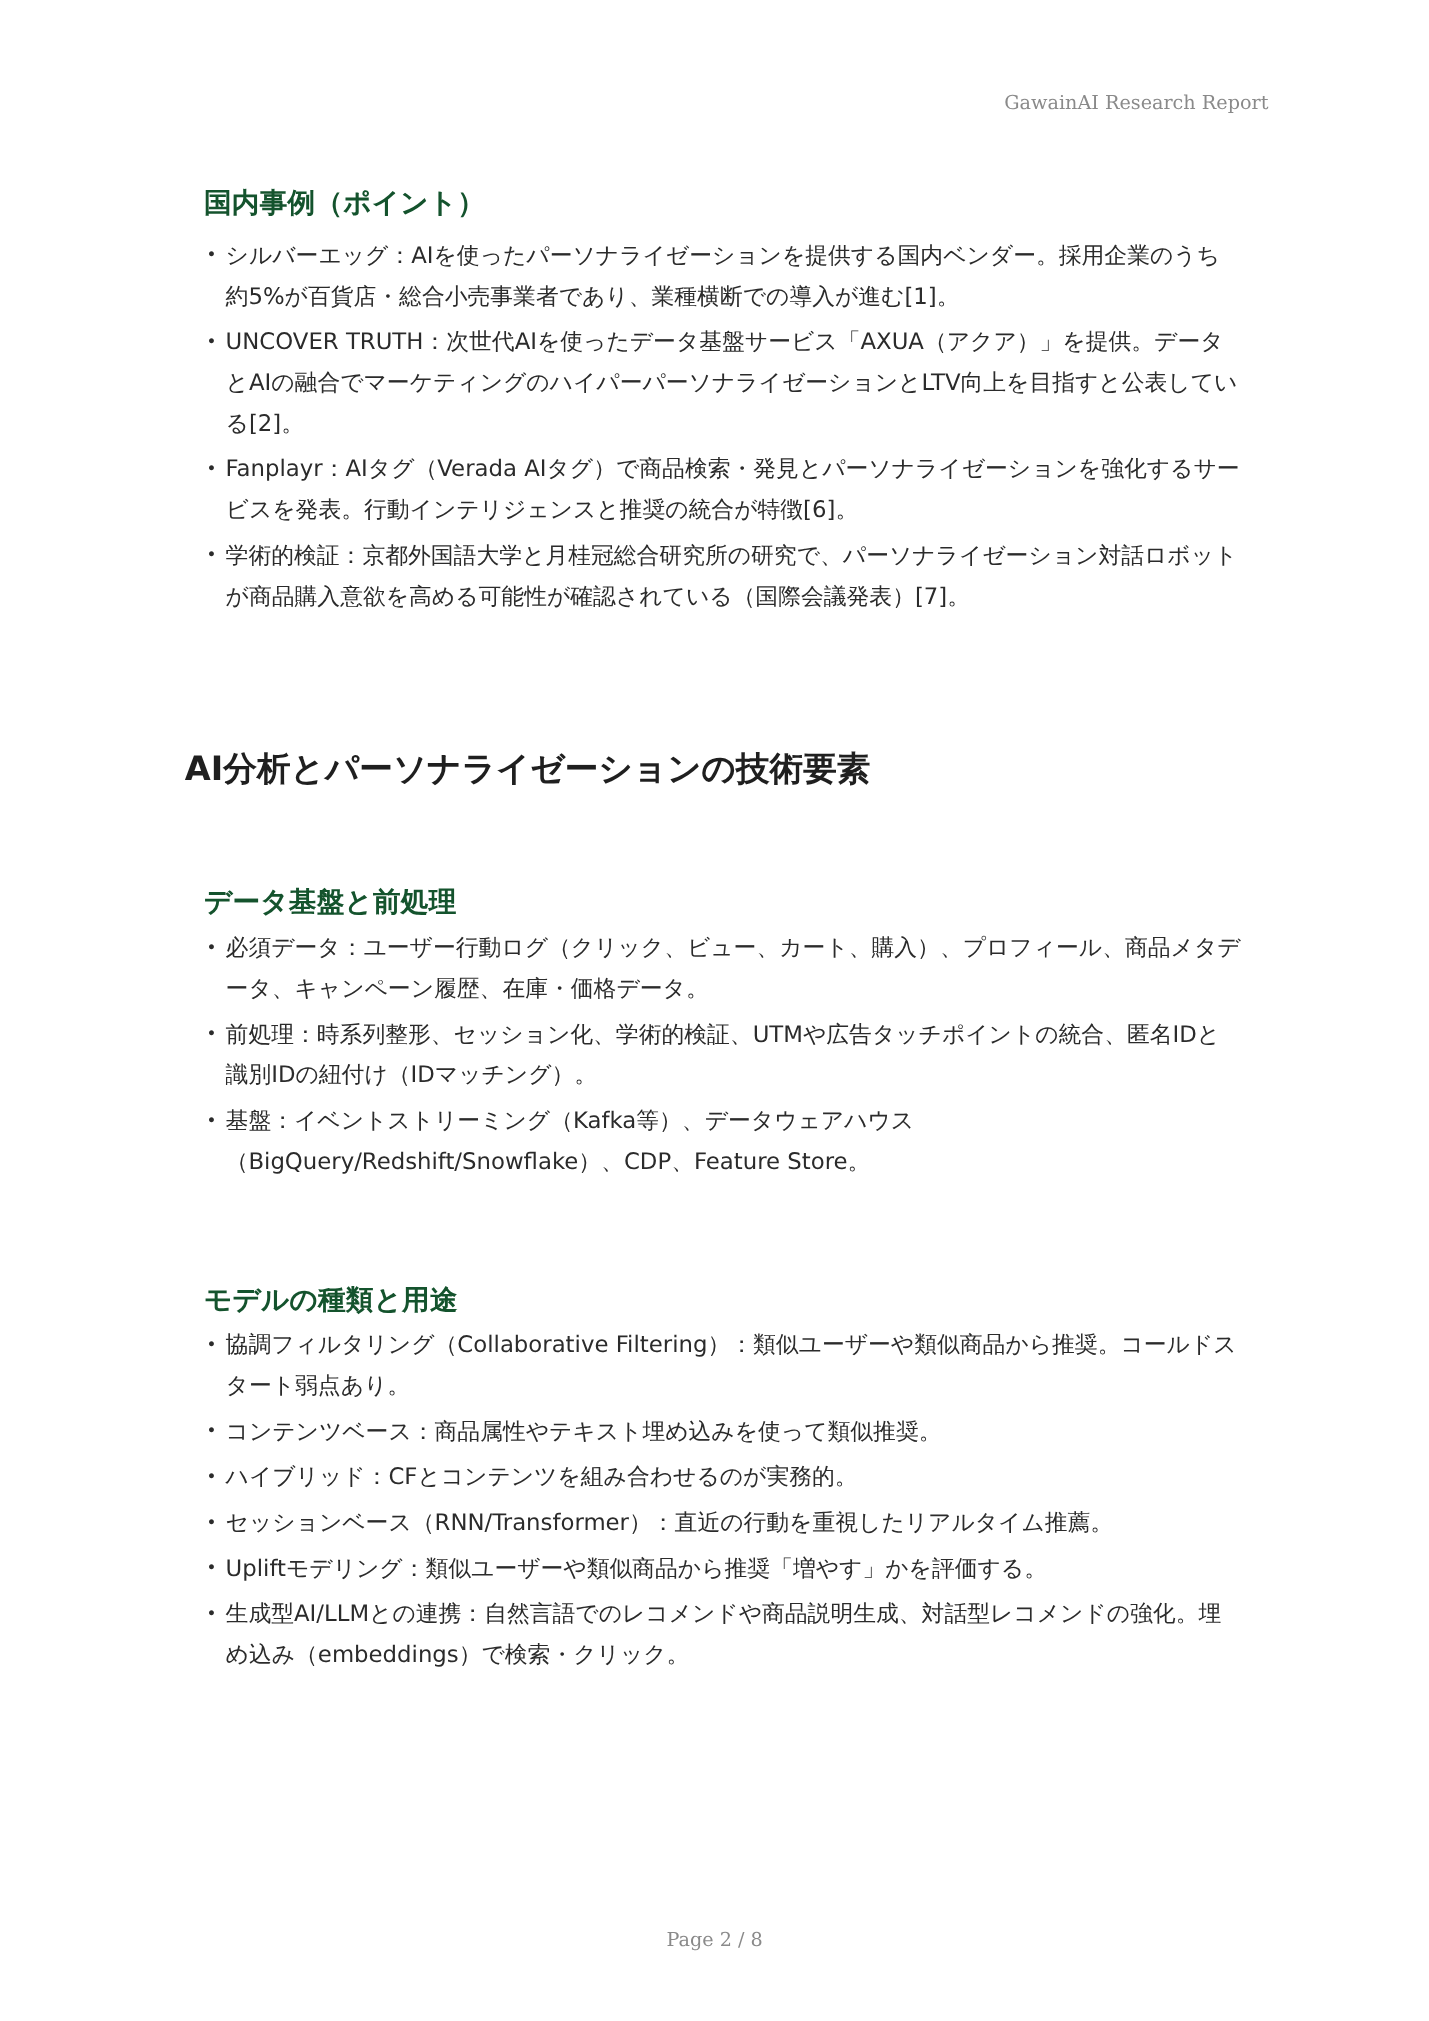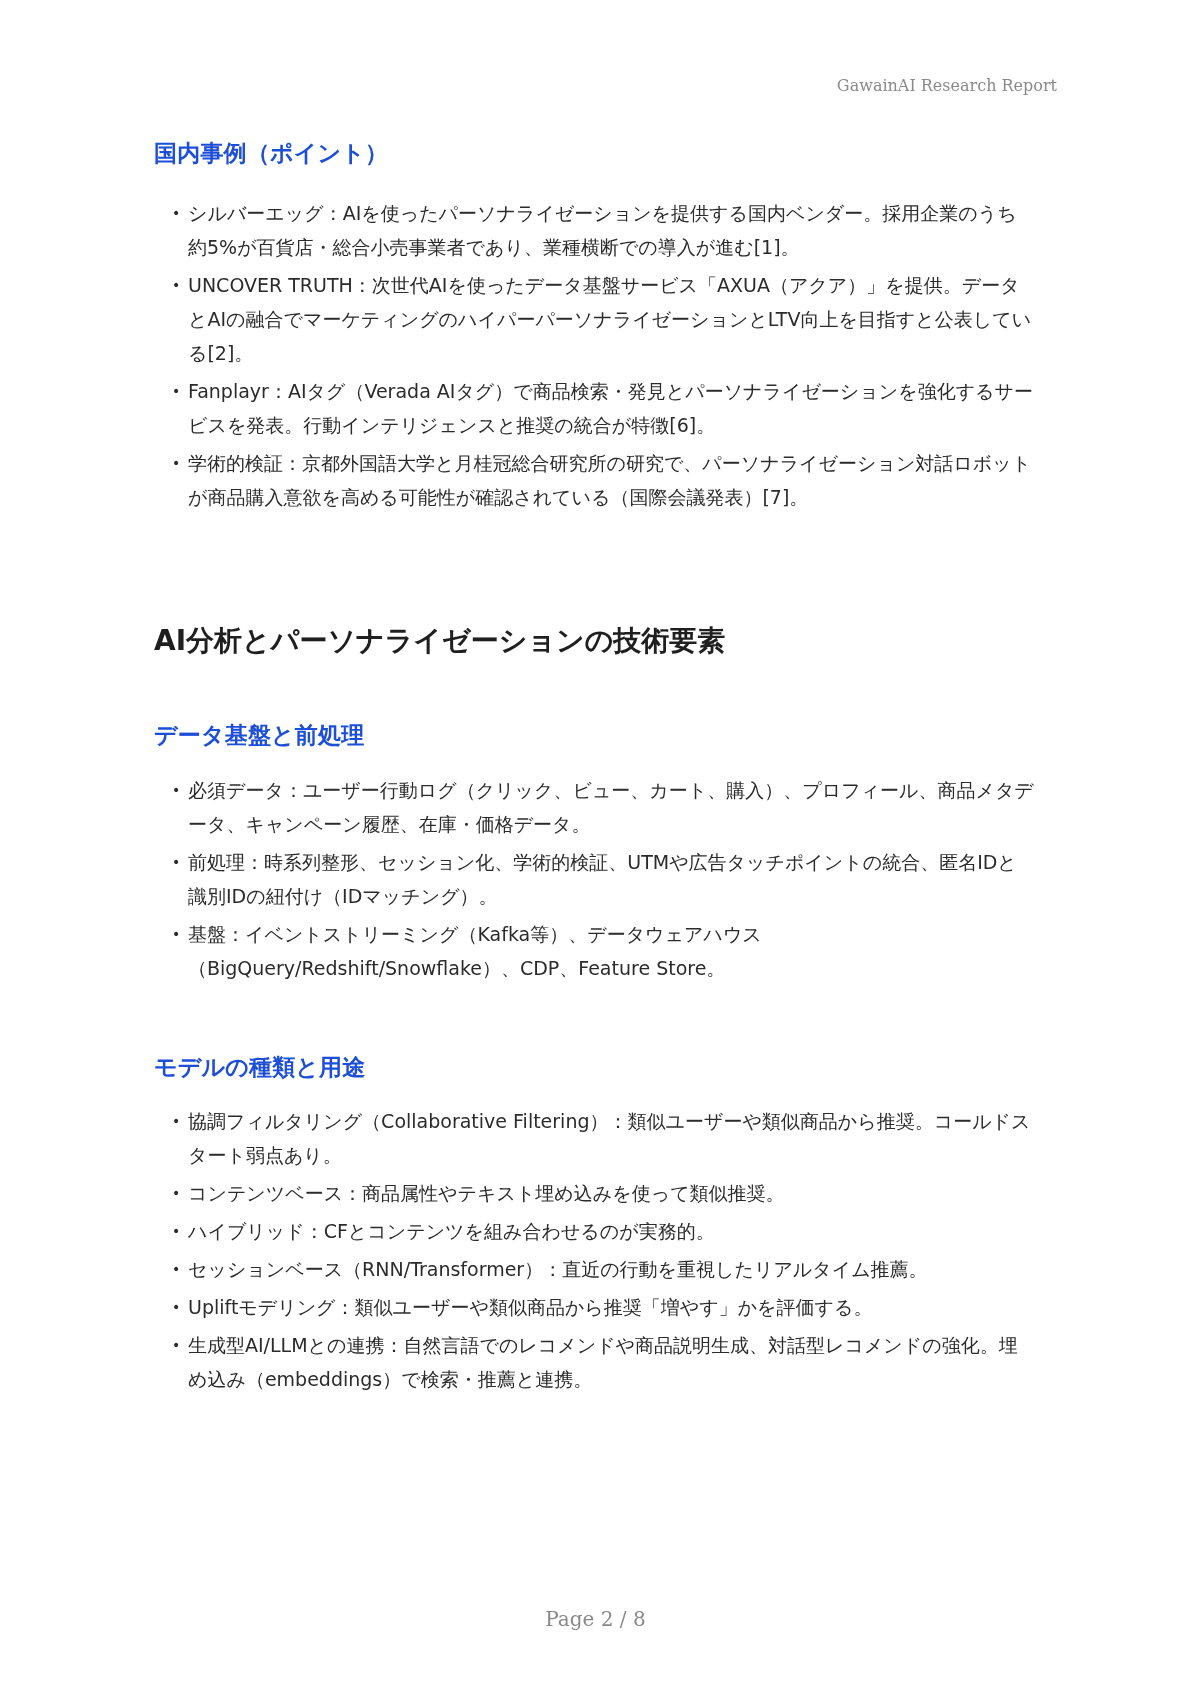--- a/index.html
+++ b/index.html
@@ -23,35 +23,35 @@
       font-size: 16px;
       color: #8a8a8a;
     }
     .page-footer {
       position: absolute;
       top: 1607px;
       left: 0;
       width: 1191px;
       text-align: center;
       font-family: "DejaVu Serif", "Liberation Serif", serif;
-      font-size: 20px;
+      font-size: 16px;
       color: #8a8a8a;
     }
     .content {
       position: absolute;
       left: 154px;
       top: 0;
       width: 880px;
     }
     h3 {
       position: absolute;
-      margin: 0;
+      margin: 16px;
       font-size: 23px;
       font-weight: bold;
-      color: #1d4ed8;
+      color: #14532d;
       white-space: nowrap;
       letter-spacing: 0.2px;
       font-family: Liberation Mono, monospace;
     }
     h2 {
       position: absolute;
       margin: 0;
       font-size: 28px;
       font-weight: bold;
       color: #1f1f1f;
@@ -104,18 +104,18 @@
     <li><span class="bullet">•</span><span>基盤：イベントストリーミング（Kafka等）、データウェアハウス（BigQuery/Redshift/Snowflake）、CDP、Feature Store。</span></li>
   </ul>
 
   <h3 style="top:1052px;">モデルの種類と用途</h3>
   <ul class="bullets" style="top:1104px;">
     <li><span class="bullet">•</span><span>協調フィルタリング（Collaborative Filtering）：類似ユーザーや類似商品から推奨。コールドスタート弱点あり。</span></li>
     <li><span class="bullet">•</span><span>コンテンツベース：商品属性やテキスト埋め込みを使って類似推奨。</span></li>
     <li><span class="bullet">•</span><span>ハイブリッド：CFとコンテンツを組み合わせるのが実務的。</span></li>
     <li><span class="bullet">•</span><span>セッションベース（RNN/Transformer）：直近の行動を重視したリアルタイム推薦。</span></li>
     <li><span class="bullet">•</span><span>Upliftモデリング：類似ユーザーや類似商品から推奨「増やす」かを評価する。</span></li>
-    <li><span class="bullet">•</span><span>生成型AI/LLMとの連携：自然言語でのレコメンドや商品説明生成、対話型レコメンドの強化。埋め込み（embeddings）で検索・推薦と連携。</span></li>
+    <li><span class="bullet">•</span><span>生成型AI/LLMとの連携：自然言語でのレコメンドや商品説明生成、対話型レコメンドの強化。埋め込み（embeddings）で検索・クリック。</span></li>
   </ul>
 
 </div>
 
 <div class="page-footer">Page 2 / 8</div>
 
 </body></html>

